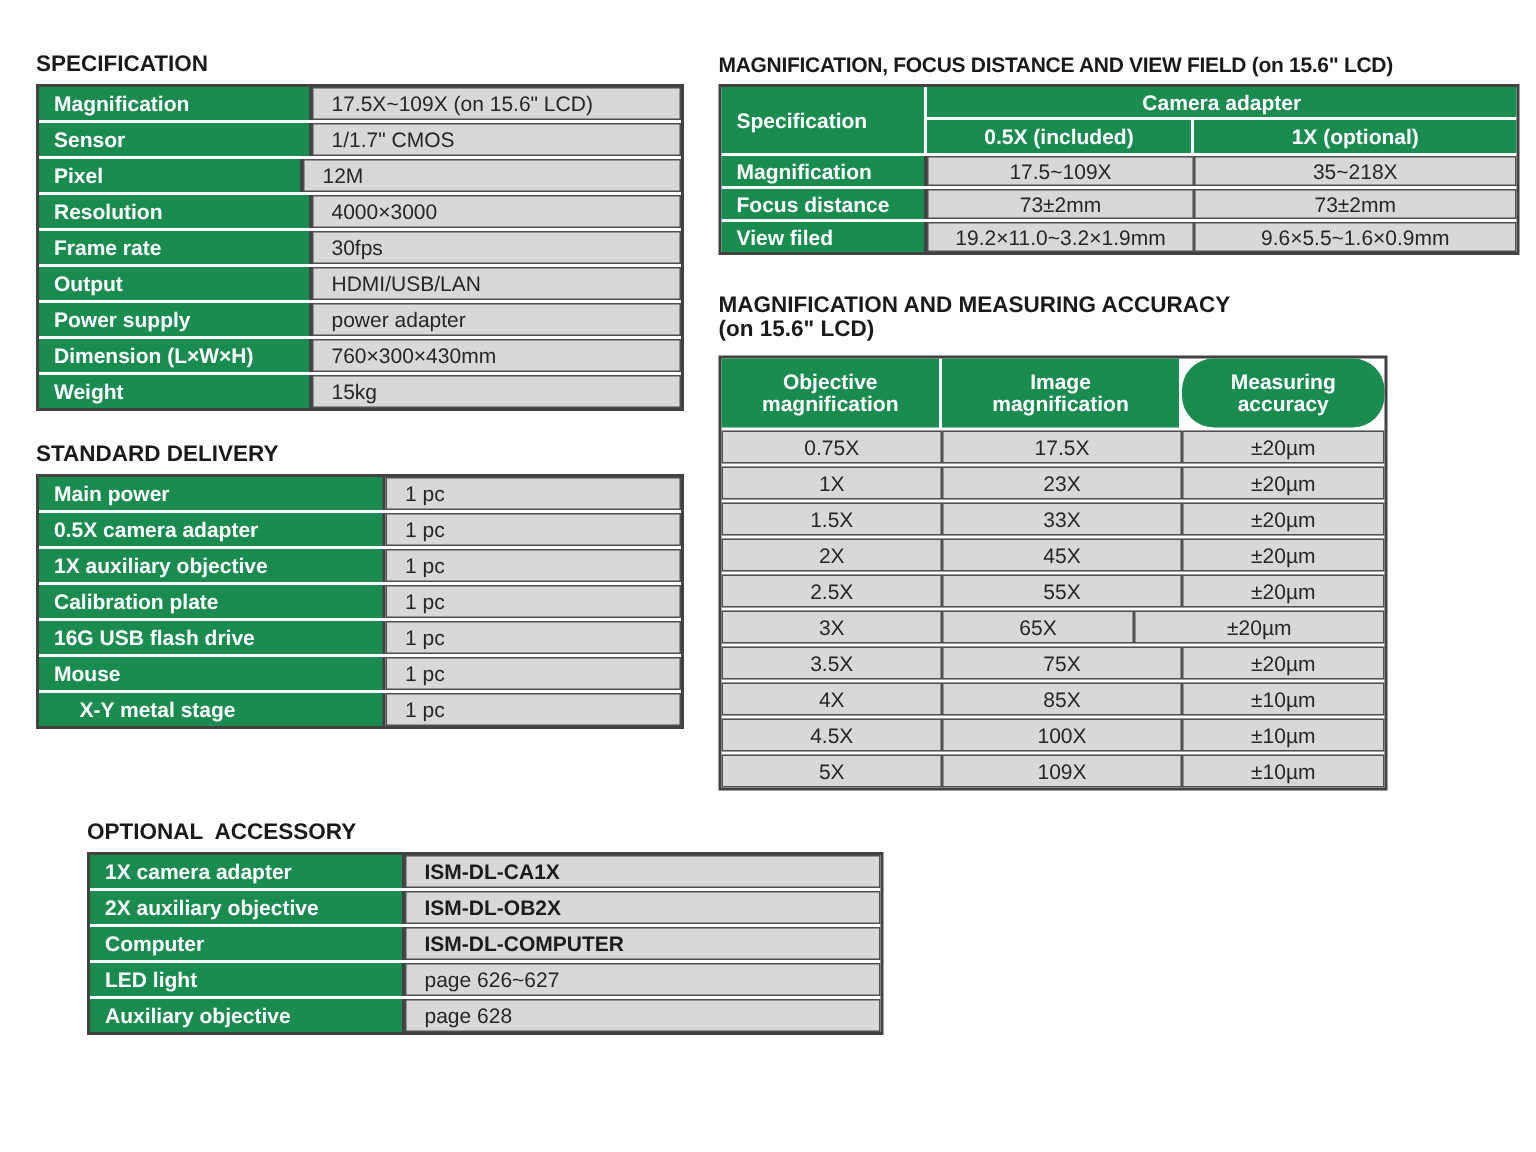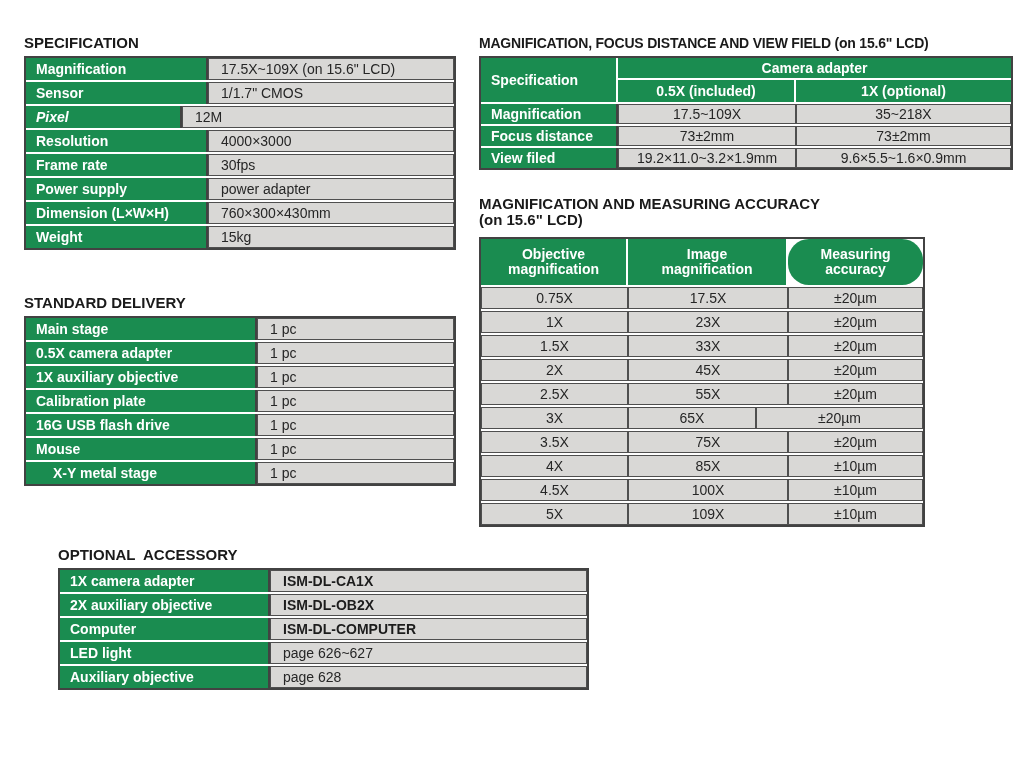--- a/index.html
+++ b/index.html
@@ -48,51 +48,55 @@
     <div class="tbl">
       <div class="trow h22">
         <div class="cell g lab" style="width:182px;">Magnification</div>
         <div class="cell v" style="flex:1;">17.5X~109X (on 15.6" LCD)</div>
       </div>
       <div class="trow h22">
         <div class="cell g lab" style="width:182px;text-align:right;">Sensor</div>
         <div class="cell v" style="flex:1;">1/1.7" CMOS</div>
       </div>
       <div class="trow h22">
-        <div class="cell g lab" style="width:156px;font-style:italic;">Pixel</div>
+        <div class="cell g lab" style="width:176px;">Pixel</div>
         <div class="cell v" style="flex:1;">12M</div>
       </div>
       <div class="trow h22">
         <div class="cell g lab" style="width:182px;text-align:right;">Resolution</div>
         <div class="cell v" style="flex:1;">4000×3000</div>
       </div>
       <div class="trow h22">
         <div class="cell g lab" style="width:182px;">Frame rate</div>
         <div class="cell v" style="flex:1;">30fps</div>
       </div>
       <div class="trow h22">
+        <div class="cell g lab" style="width:182px;">Output</div>
+        <div class="cell v" style="flex:1;">HDMI/USB/LAN</div>
+      </div>
+      <div class="trow h22">
         <div class="cell g lab" style="width:182px;">Power supply</div>
         <div class="cell v" style="flex:1;">power adapter</div>
       </div>
       <div class="trow h22">
         <div class="cell g lab" style="width:182px;">Dimension (L×W×H)</div>
         <div class="cell v" style="flex:1;">760×300×430mm</div>
       </div>
       <div class="trow h22">
         <div class="cell g lab" style="width:182px;">Weight</div>
         <div class="cell v" style="flex:1;">15kg</div>
       </div>
     </div>
   </div>
 
   <div class="section" style="left:24px;top:295px;width:432px;">
     <div class="sec-title">STANDARD DELIVERY</div>
     <div class="tbl">
       <div class="trow h22">
-        <div class="cell g lab" style="width:231px;">Main stage</div>
+        <div class="cell g lab" style="width:231px;">Main power</div>
         <div class="cell v" style="flex:1;">1 pc</div>
       </div>
       <div class="trow h22">
         <div class="cell g lab" style="width:231px;">0.5X camera adapter</div>
         <div class="cell v" style="flex:1;">1 pc</div>
       </div>
       <div class="trow h22">
         <div class="cell g lab" style="width:231px;">1X auxiliary objective</div>
         <div class="cell v" style="flex:1;">1 pc</div>
       </div>

